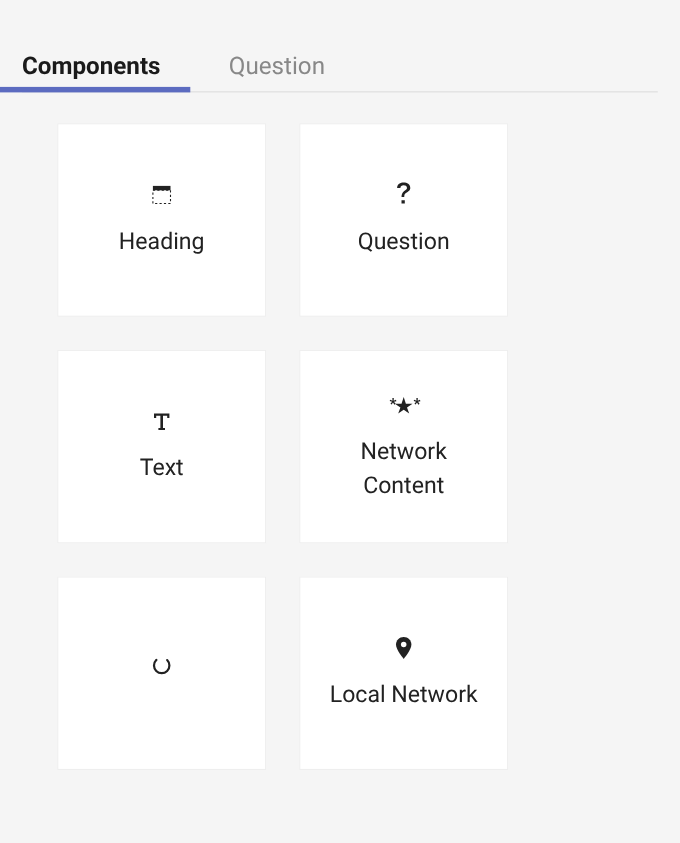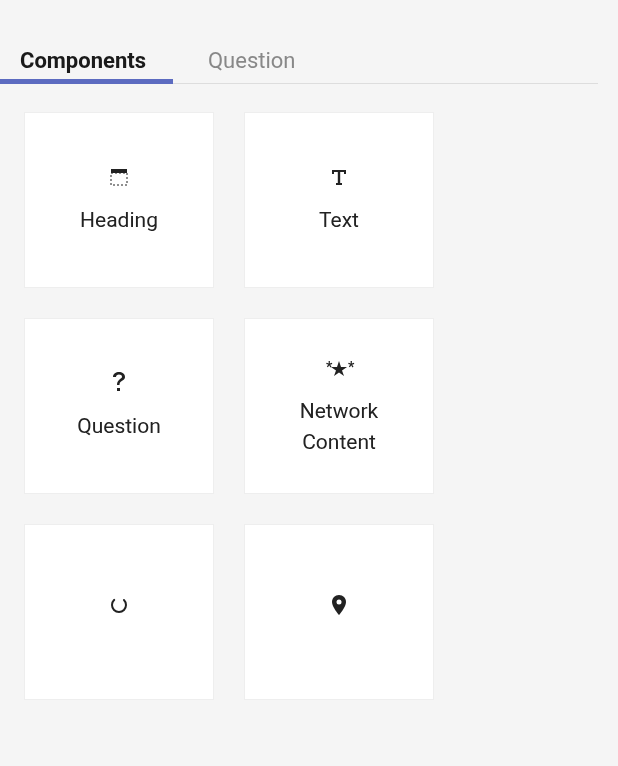--- a/index.html
+++ b/index.html
@@ -49,21 +49,21 @@
       border-radius: 0;
     }
     .tab:first-child.active::after {
       left: -27px;
       right: -27px;
     }
     .grid {
       display: grid;
       grid-template-columns: repeat(2, 190px);
       gap: 30px;
-      padding: 28px 24px;
+      padding: 28px 52px;
       justify-content: start;
     }
     .card {
       background: #fff;
       border: 1px solid #eee;
       display: flex;
       flex-direction: column;
       align-items: center;
       justify-content: center;
       padding: 28px 16px;
@@ -102,34 +102,34 @@
         <svg width="20" height="20" viewBox="0 0 20 20">
           <rect x="2" y="2" width="16" height="4" fill="#222"></rect>
           <rect x="2" y="6" width="16" height="12" fill="none" stroke="#222" stroke-width="1" stroke-dasharray="2,2"></rect>
         </svg>
       </span>
       <span class="label">Heading</span>
     </div>
 
     <div class="card">
       <span class="icon">
+        <svg width="18" height="24" viewBox="0 0 18 24">
+          <path d="M3 6 C3 2.5 6 1 9 1 C12 1 15 2.5 15 6 C15 9 12 9.5 10.5 11 C9.8 11.7 9.5 12.5 9.5 14 L7 14 C7 11.5 7.8 10.2 9 9 C10.5 7.5 12 7.2 12 5.8 C12 4.2 10.5 3.5 9 3.5 C7.2 3.5 6 4.5 6 6 Z M7 17 L10 17 L10 20 L7 20 Z" fill="#222"></path>
+        </svg>
+      </span>
+      <span class="label">Question</span>
+    </div>
+
+    <div class="card">
+      <span class="icon">
         <svg width="20" height="20" viewBox="0 0 20 20">
           <path d="M3 3 L17 3 L17 7 L15 7 L15 5 L11.2 5 L11.2 16 L13 16 L13 18 L7 18 L7 16 L8.8 16 L8.8 5 L5 5 L5 7 L3 7 Z" fill="#222"></path>
         </svg>
       </span>
       <span class="label">Text</span>
-    </div>
-
-    <div class="card">
-      <span class="icon">
-        <svg width="18" height="24" viewBox="0 0 18 24">
-          <path d="M3 6 C3 2.5 6 1 9 1 C12 1 15 2.5 15 6 C15 9 12 9.5 10.5 11 C9.8 11.7 9.5 12.5 9.5 14 L7 14 C7 11.5 7.8 10.2 9 9 C10.5 7.5 12 7.2 12 5.8 C12 4.2 10.5 3.5 9 3.5 C7.2 3.5 6 4.5 6 6 Z M7 17 L10 17 L10 20 L7 20 Z" fill="#222"></path>
-        </svg>
-      </span>
-      <span class="label">Question</span>
     </div>
 
     <div class="card">
       <span class="icon">
         <svg width="36" height="18" viewBox="0 0 36 18">
           <text x="5" y="13" font-size="14" font-weight="bold" fill="#222">*</text>
           <path d="M18 2 L20 8 L26 8 L21 11.5 L23 17 L18 13.5 L13 17 L15 11.5 L10 8 L16 8 Z" fill="#222"></path>
           <text x="27" y="13" font-size="14" font-weight="bold" fill="#222">*</text>
         </svg>
       </span>
@@ -144,16 +144,17 @@
       </span>
     </div>
 
     <div class="card">
       <span class="icon">
         <svg width="18" height="22" viewBox="0 0 18 22">
           <path d="M9 1 C5 1 2 4 2 8 C2 13 9 21 9 21 C9 21 16 13 16 8 C16 4 13 1 9 1 Z" fill="#222"></path>
           <circle cx="9" cy="8" r="2.5" fill="#fff"></circle>
         </svg>
       </span>
+      <span class="label">Local Network</span>
     </div>
 
   </div>
 </div>
 
 </body></html>

